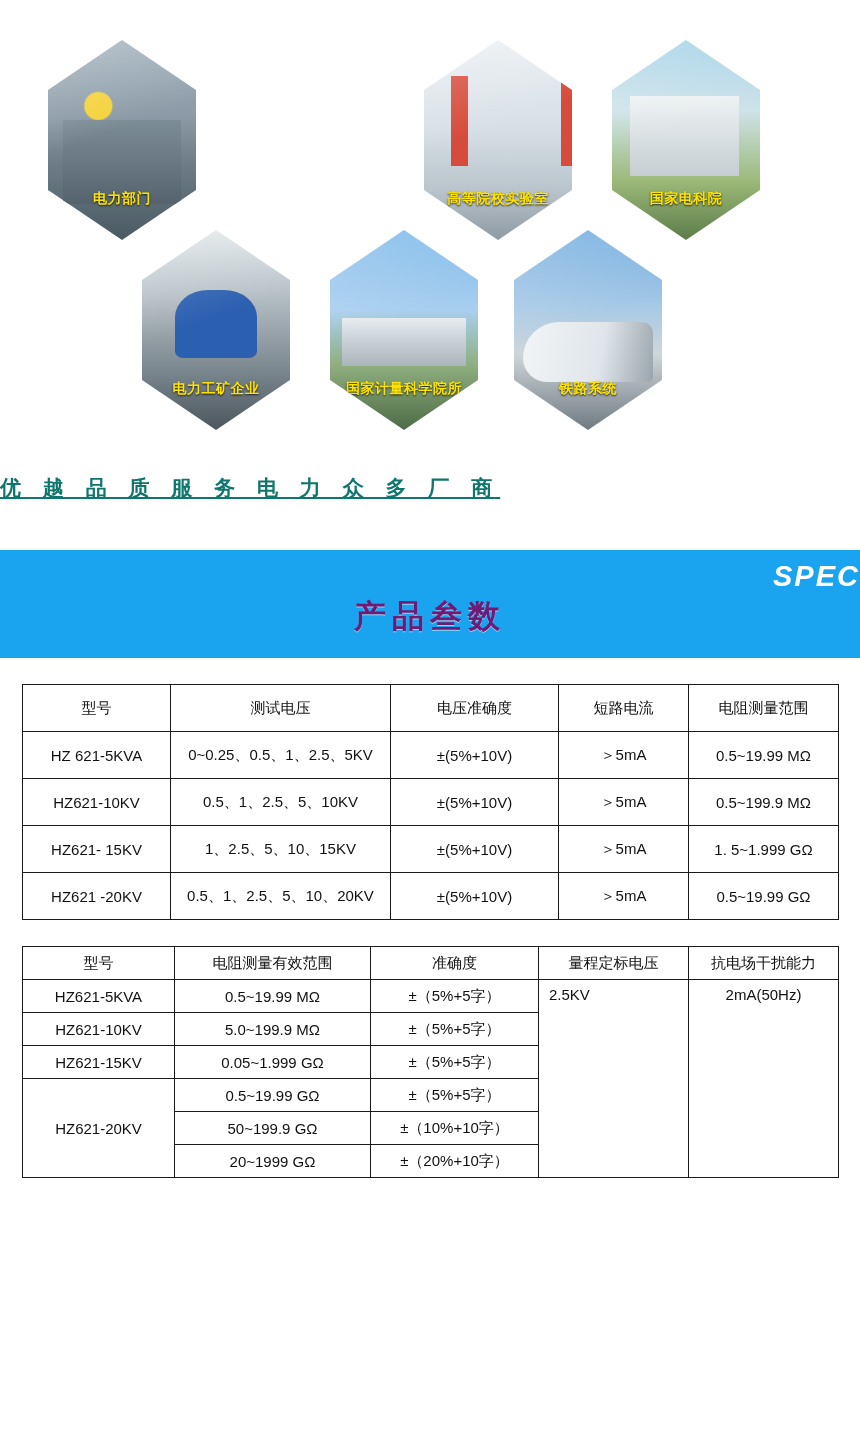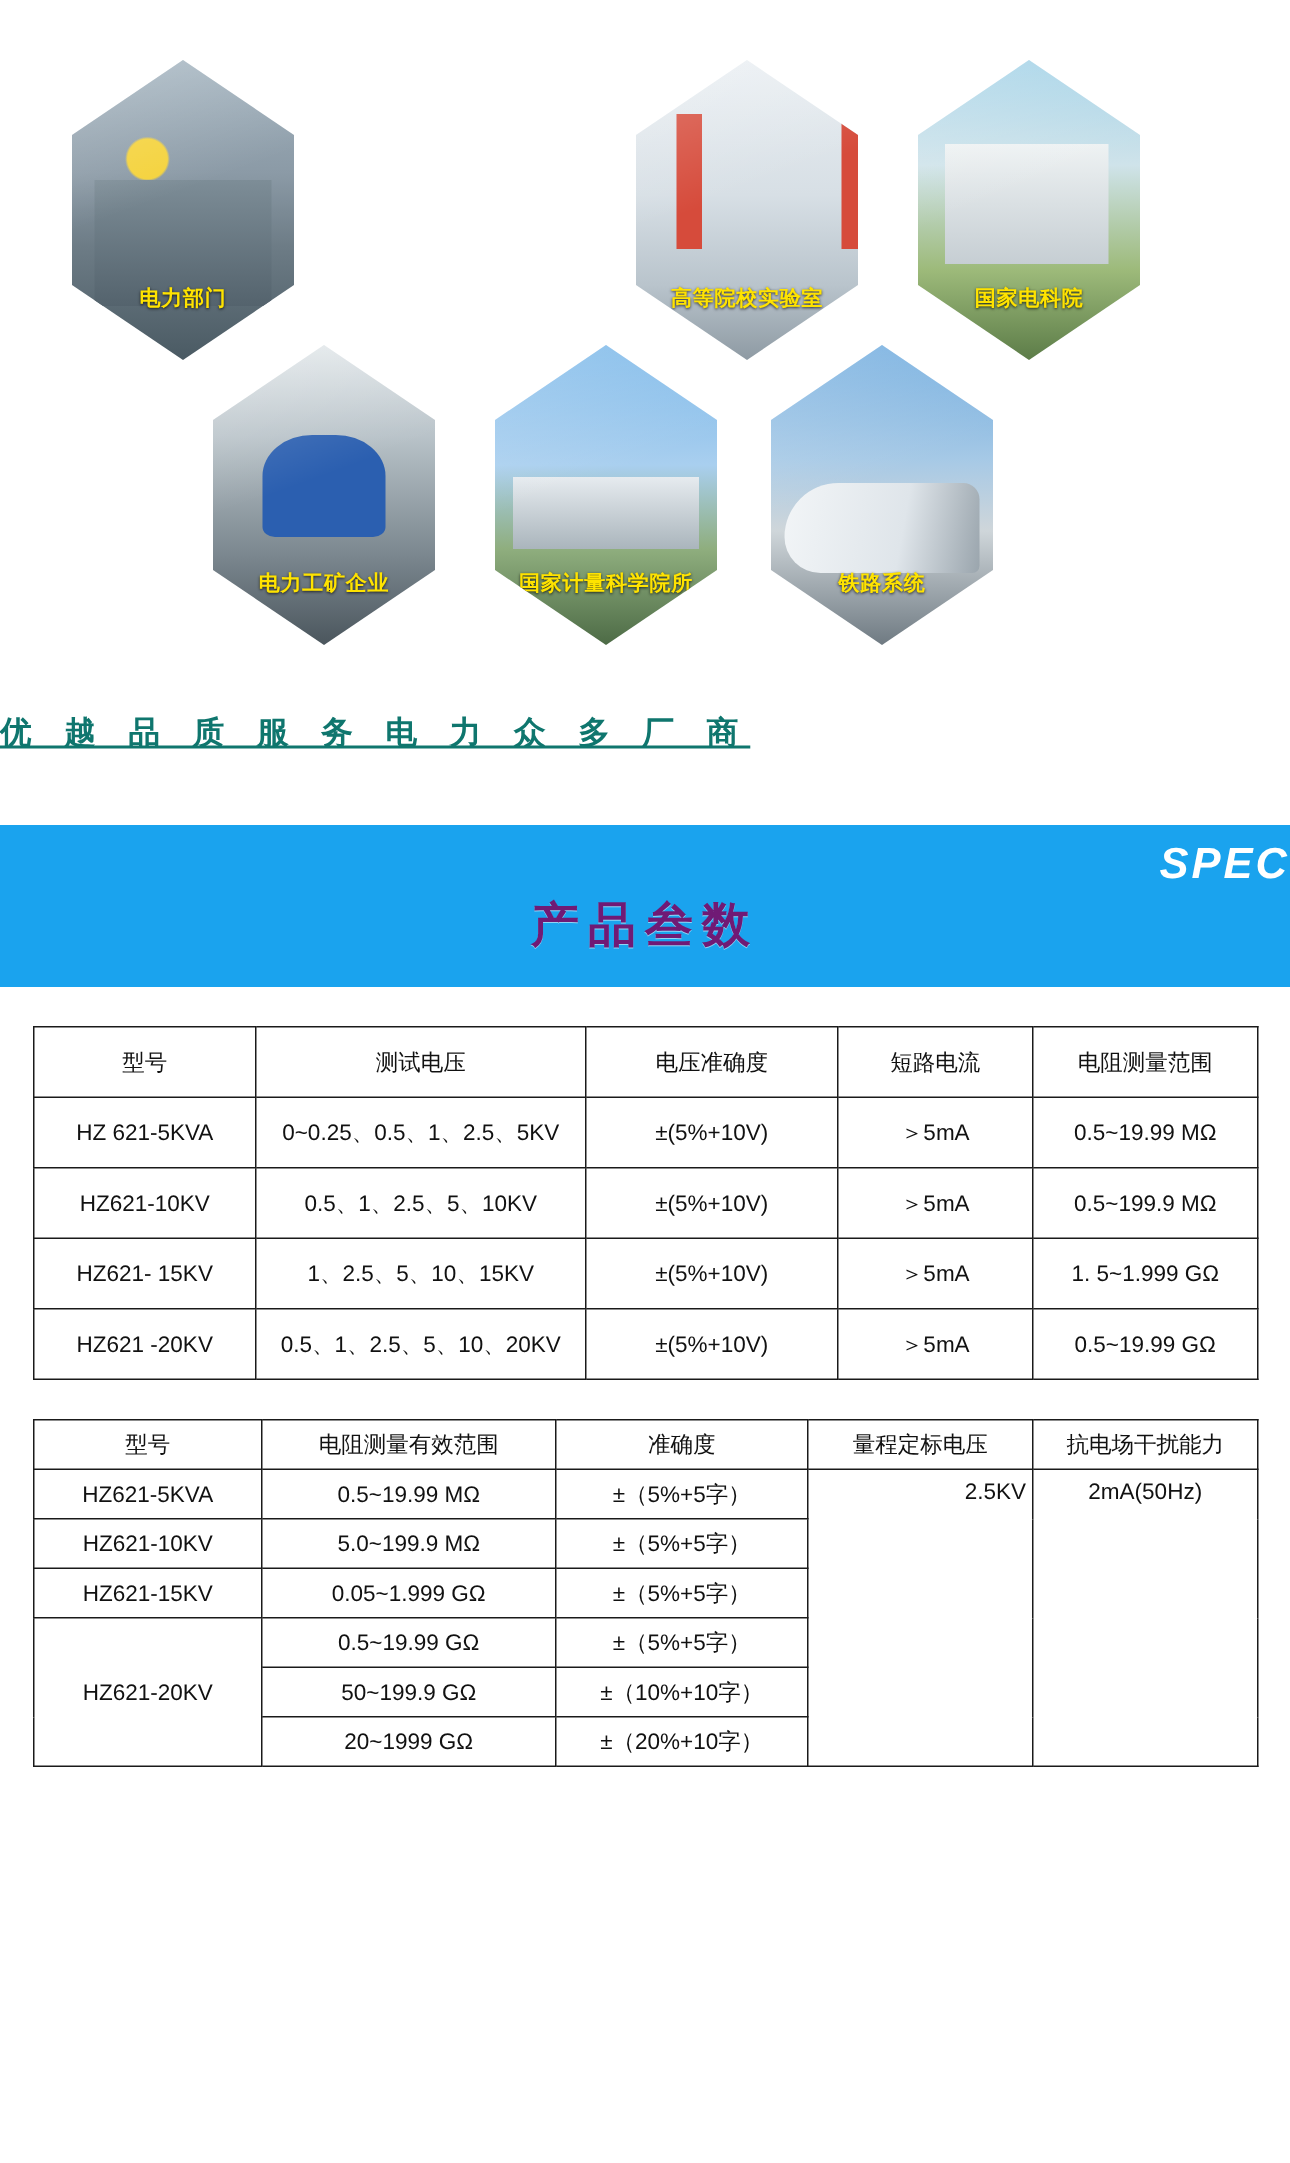--- a/index.html
+++ b/index.html
@@ -255,21 +255,21 @@
         <td>型号</td>
         <td>电阻测量有效范围</td>
         <td>准确度</td>
         <td>量程定标电压</td>
         <td>抗电场干扰能力</td>
       </tr>
       <tr>
         <td>HZ621-5KVA</td>
         <td>0.5~19.99 MΩ</td>
         <td>±（5%+5字）</td>
-        <td rowspan="6" style="text-align:right;padding-left:10px;vertical-align:top;padding-top:6px;">2.5KV</td>
+        <td rowspan="6" style="text-align:left;padding-left:10px;vertical-align:top;padding-top:6px;">2.5KV</td>
         <td rowspan="6" style="vertical-align:top;padding-top:6px;">2mA(50Hz)</td>
       </tr>
       <tr>
         <td>HZ621-10KV</td>
         <td>5.0~199.9 MΩ</td>
         <td>±（5%+5字）</td>
       </tr>
       <tr>
         <td>HZ621-15KV</td>
         <td>0.05~1.999 GΩ</td>

